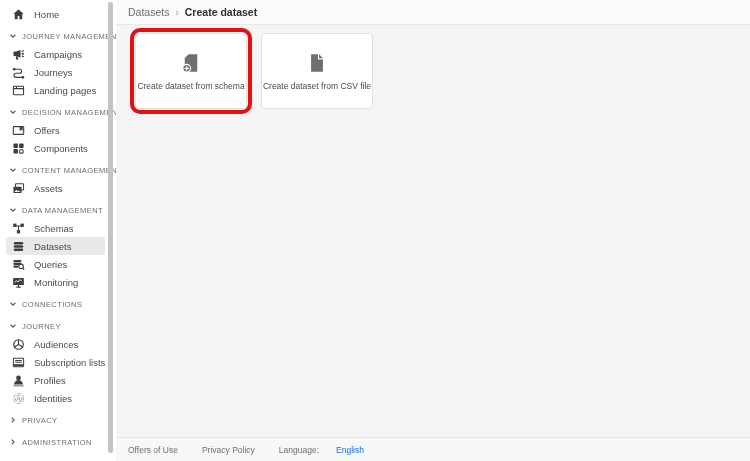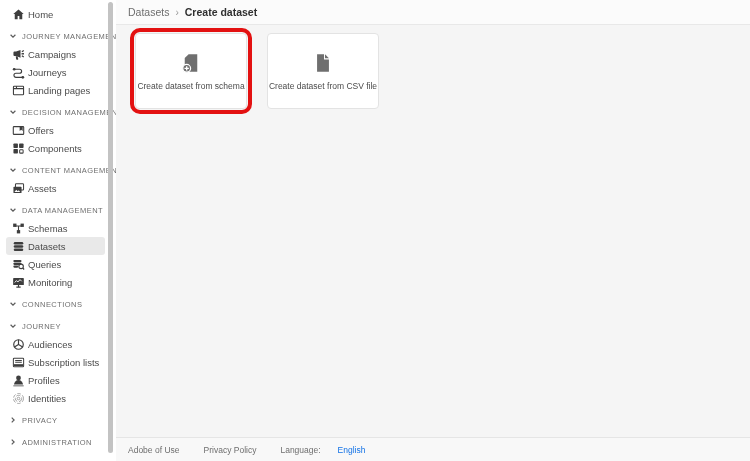--- a/index.html
+++ b/index.html
@@ -14,21 +14,21 @@
   .sidebar{
     width:116px;height:461px;flex:none;background:#fff;position:relative;
     box-sizing:border-box;padding-top:5px;overflow:hidden;
   }
   .sb-thumb{
     position:absolute;top:2px;right:3px;width:5px;height:451px;
     background:#c3c3c3;border-radius:3px;
   }
   .nav-item{
     display:flex;align-items:center;height:18px;margin:0 11px 0 6px;
-    padding-left:6px;border-radius:3px;gap:3px;cursor:pointer;white-space:nowrap;
+    padding-left:6px;border-radius:3px;gap:9px;cursor:pointer;white-space:nowrap;
   }
   .nav-item .ic{width:13px;height:13px;color:#3e3e3e;flex:none;display:block;}
   .nav-item .ic.light{color:#8f8f8f;}
   .nav-item .ic svg{width:100%;height:100%;display:block;}
   .nav-item .lbl{font-size:9.5px;color:#4b4b4b;}
   .nav-section{
     display:flex;align-items:center;height:18px;margin-top:4px;
     padding-left:9px;gap:5px;cursor:pointer;white-space:nowrap;
   }
   .nav-section .chev{width:8px;height:8px;color:#5c5c5c;flex:none;display:block;}
@@ -39,21 +39,21 @@
   .main{flex:1;min-width:0;display:flex;flex-direction:column;background:#f5f5f5;}
   .header{
     height:25px;flex:none;background:#fbfbfb;border-bottom:1px solid #e8e8e8;
     display:flex;align-items:center;padding-left:12px;box-sizing:border-box;
   }
   .crumb{font-size:10.5px;color:#6e6e6e;display:flex;align-items:center;}
   .crumb .crumb-link{cursor:pointer;}
   .crumb .sep{margin:0 6px;color:#9a9a9a;font-size:10px;}
   .crumb .current{font-weight:bold;color:#303030;}
 
-  .content{flex:1;display:flex;align-items:flex-start;gap:20px;padding:8px 0 0 19px;}
+  .content{flex:1;display:flex;align-items:flex-start;gap:14px;padding:8px 0 0 19px;}
   .card-wrap{position:relative;}
   .card{
     width:112px;height:76px;box-sizing:border-box;background:#fff;
     border:1px solid #e3e3e3;border-radius:4px;cursor:pointer;
     display:flex;flex-direction:column;align-items:center;justify-content:center;gap:7px;
   }
   .cicon{width:22px;height:22px;color:#6f6f6f;display:block;}
   .cicon svg{width:100%;height:100%;display:block;}
   .clabel{font-size:8.5px;color:#4b4b4b;text-align:center;white-space:nowrap;}
   .annotation{
@@ -329,21 +329,21 @@
                 <path d="M15.4 2.6 20 7.4h-4.6Z"></path>
               </svg>
             </span>
             <div class="clabel">Create dataset from CSV file</div>
           </div>
         </div>
       </section>
 
     <footer class="footer">
       <div class="grp">
-        <span class="flink">Adobe of Use</span>
+        <span class="flink">Offers of Use</span>
         <span class="flink">Privacy Policy</span>
         <span class="lang">
           <span>Language:</span>
           <span class="flink blue" style="color: rgb(20, 115, 230);">English</span>
         </span>
       </div>
     </footer>
 
   </div>
 </div>

